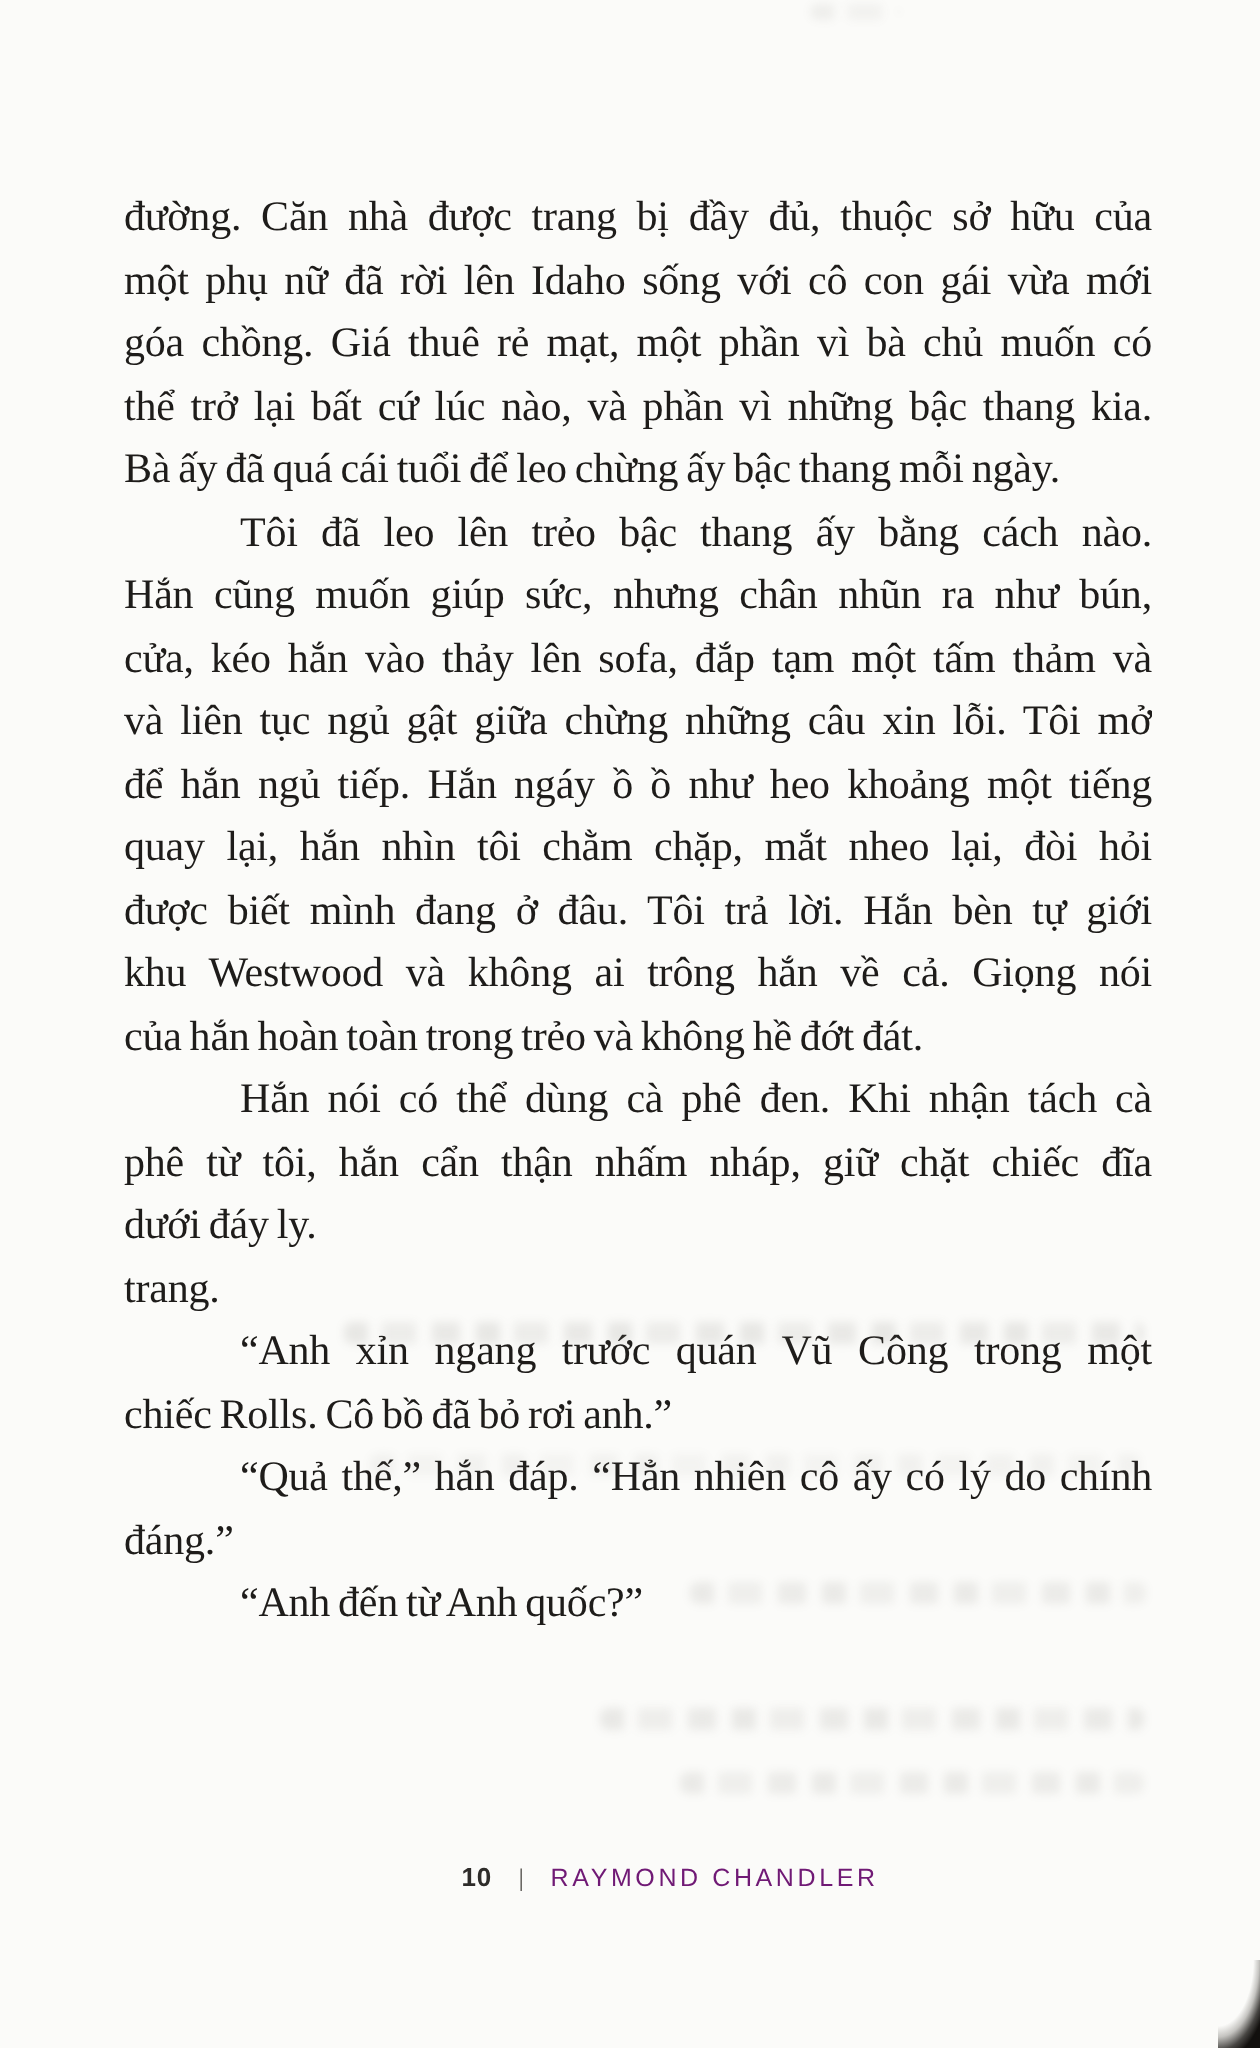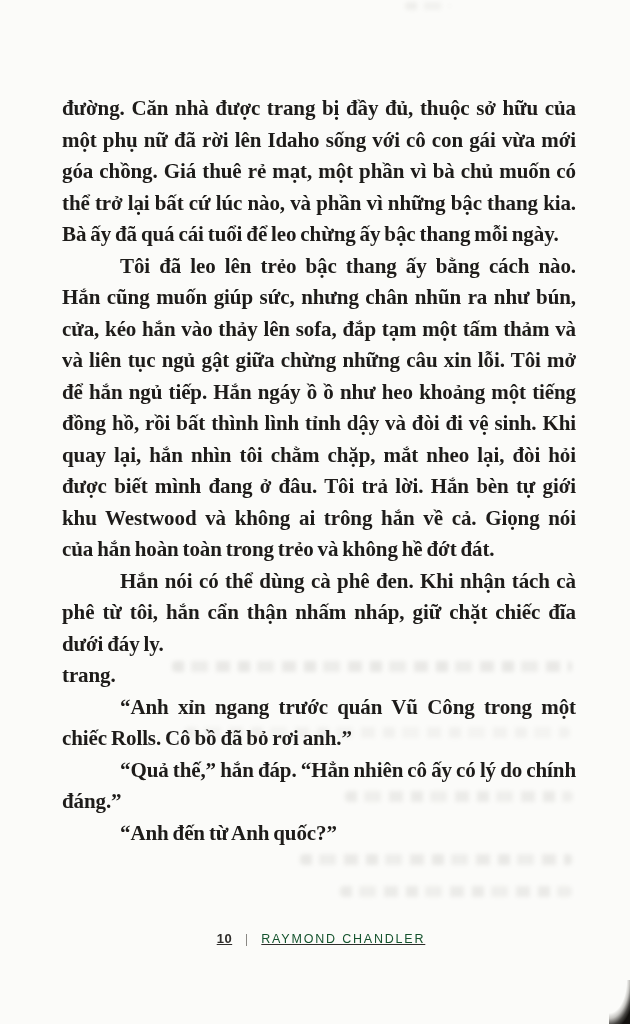--- a/index.html
+++ b/index.html
@@ -29,58 +29,56 @@
     line-height: 31.5px;
     word-spacing: -1.2px;
     letter-spacing: -0.1px;
   }
   .text-block .line {
     text-align: justify;
     text-align-last: justify;
     white-space: normal;
     overflow: hidden;
     height: 31.5px;
-    font-weight: bold;
   }
   .text-block .line.last {
     text-align-last: left;
   }
   .text-block .line.indent {
     text-indent: 58px;
   }
   
   .footer {
     position: absolute;
-    left: 64px;
+    left: 78px;
     width: 514px;
     top: 931px;
     display: flex;
     justify-content: center;
     align-items: center;
     font-family: "Liberation Sans", "DejaVu Sans", sans-serif;
     color: #2e2c2a;
-    text-decoration: underline;
   }
   .footer .pg-num {
     font-size: 13px;
     font-weight: 700;
     letter-spacing: 0.5px;
   }
   .footer .sep {
     font-size: 12px;
     font-weight: 400;
     color: #55524e;
     margin: 0 13px;
     transform: scaleX(0.7);
   }
   .footer .author {
     font-size: 12.5px;
     font-weight: 400;
     letter-spacing: 1.8px;
-    color: #14532d;
+    color: #701a75;
   }
   
   .ghost {
     position: absolute;
     height: 11px;
     background: repeating-linear-gradient(90deg,
       rgba(125,122,115,0.55) 0 12px,
       transparent 12px 19px,
       rgba(125,122,115,0.40) 19px 36px,
       transparent 36px 44px,
@@ -121,21 +119,20 @@
       <div class="line">đường. Căn nhà được trang bị đầy đủ, thuộc sở hữu của</div>
       <div class="line">một phụ nữ đã rời lên Idaho sống với cô con gái vừa mới</div>
       <div class="line">góa chồng. Giá thuê rẻ mạt, một phần vì bà chủ muốn có</div>
       <div class="line">thể trở lại bất cứ lúc nào, và phần vì những bậc thang kia.</div>
       <div class="line last">Bà ấy đã quá cái tuổi để leo chừng ấy bậc thang mỗi ngày.</div>
       <div class="line indent">Tôi đã leo lên trẻo bậc thang ấy bằng cách nào.</div>
       <div class="line">Hắn cũng muốn giúp sức, nhưng chân nhũn ra như bún,</div>
       <div class="line">cửa, kéo hắn vào thảy lên sofa, đắp tạm một tấm thảm và</div>
       <div class="line">và liên tục ngủ gật giữa chừng những câu xin lỗi. Tôi mở</div>
       <div class="line">để hắn ngủ tiếp. Hắn ngáy ồ ồ như heo khoảng một tiếng</div>
-      <div class="line">đồng hồ, rồi bất thình lình tỉnh dậy và đòi đi vệ sinh. Khi</div>
       <div class="line">quay lại, hắn nhìn tôi chằm chặp, mắt nheo lại, đòi hỏi</div>
       <div class="line">được biết mình đang ở đâu. Tôi trả lời. Hắn bèn tự giới</div>
       <div class="line">khu Westwood và không ai trông hắn về cả. Giọng nói</div>
       <div class="line last">của hắn hoàn toàn trong trẻo và không hề đớt đát.</div>
       <div class="line indent">Hắn nói có thể dùng cà phê đen. Khi nhận tách cà</div>
       <div class="line">phê từ tôi, hắn cẩn thận nhấm nháp, giữ chặt chiếc đĩa</div>
       <div class="line last">dưới đáy ly.</div>
       <div class="line last">trang.</div>
       <div class="line indent">“Anh xỉn ngang trước quán Vũ Công trong một</div>
       <div class="line last">chiếc Rolls. Cô bồ đã bỏ rơi anh.”</div>

